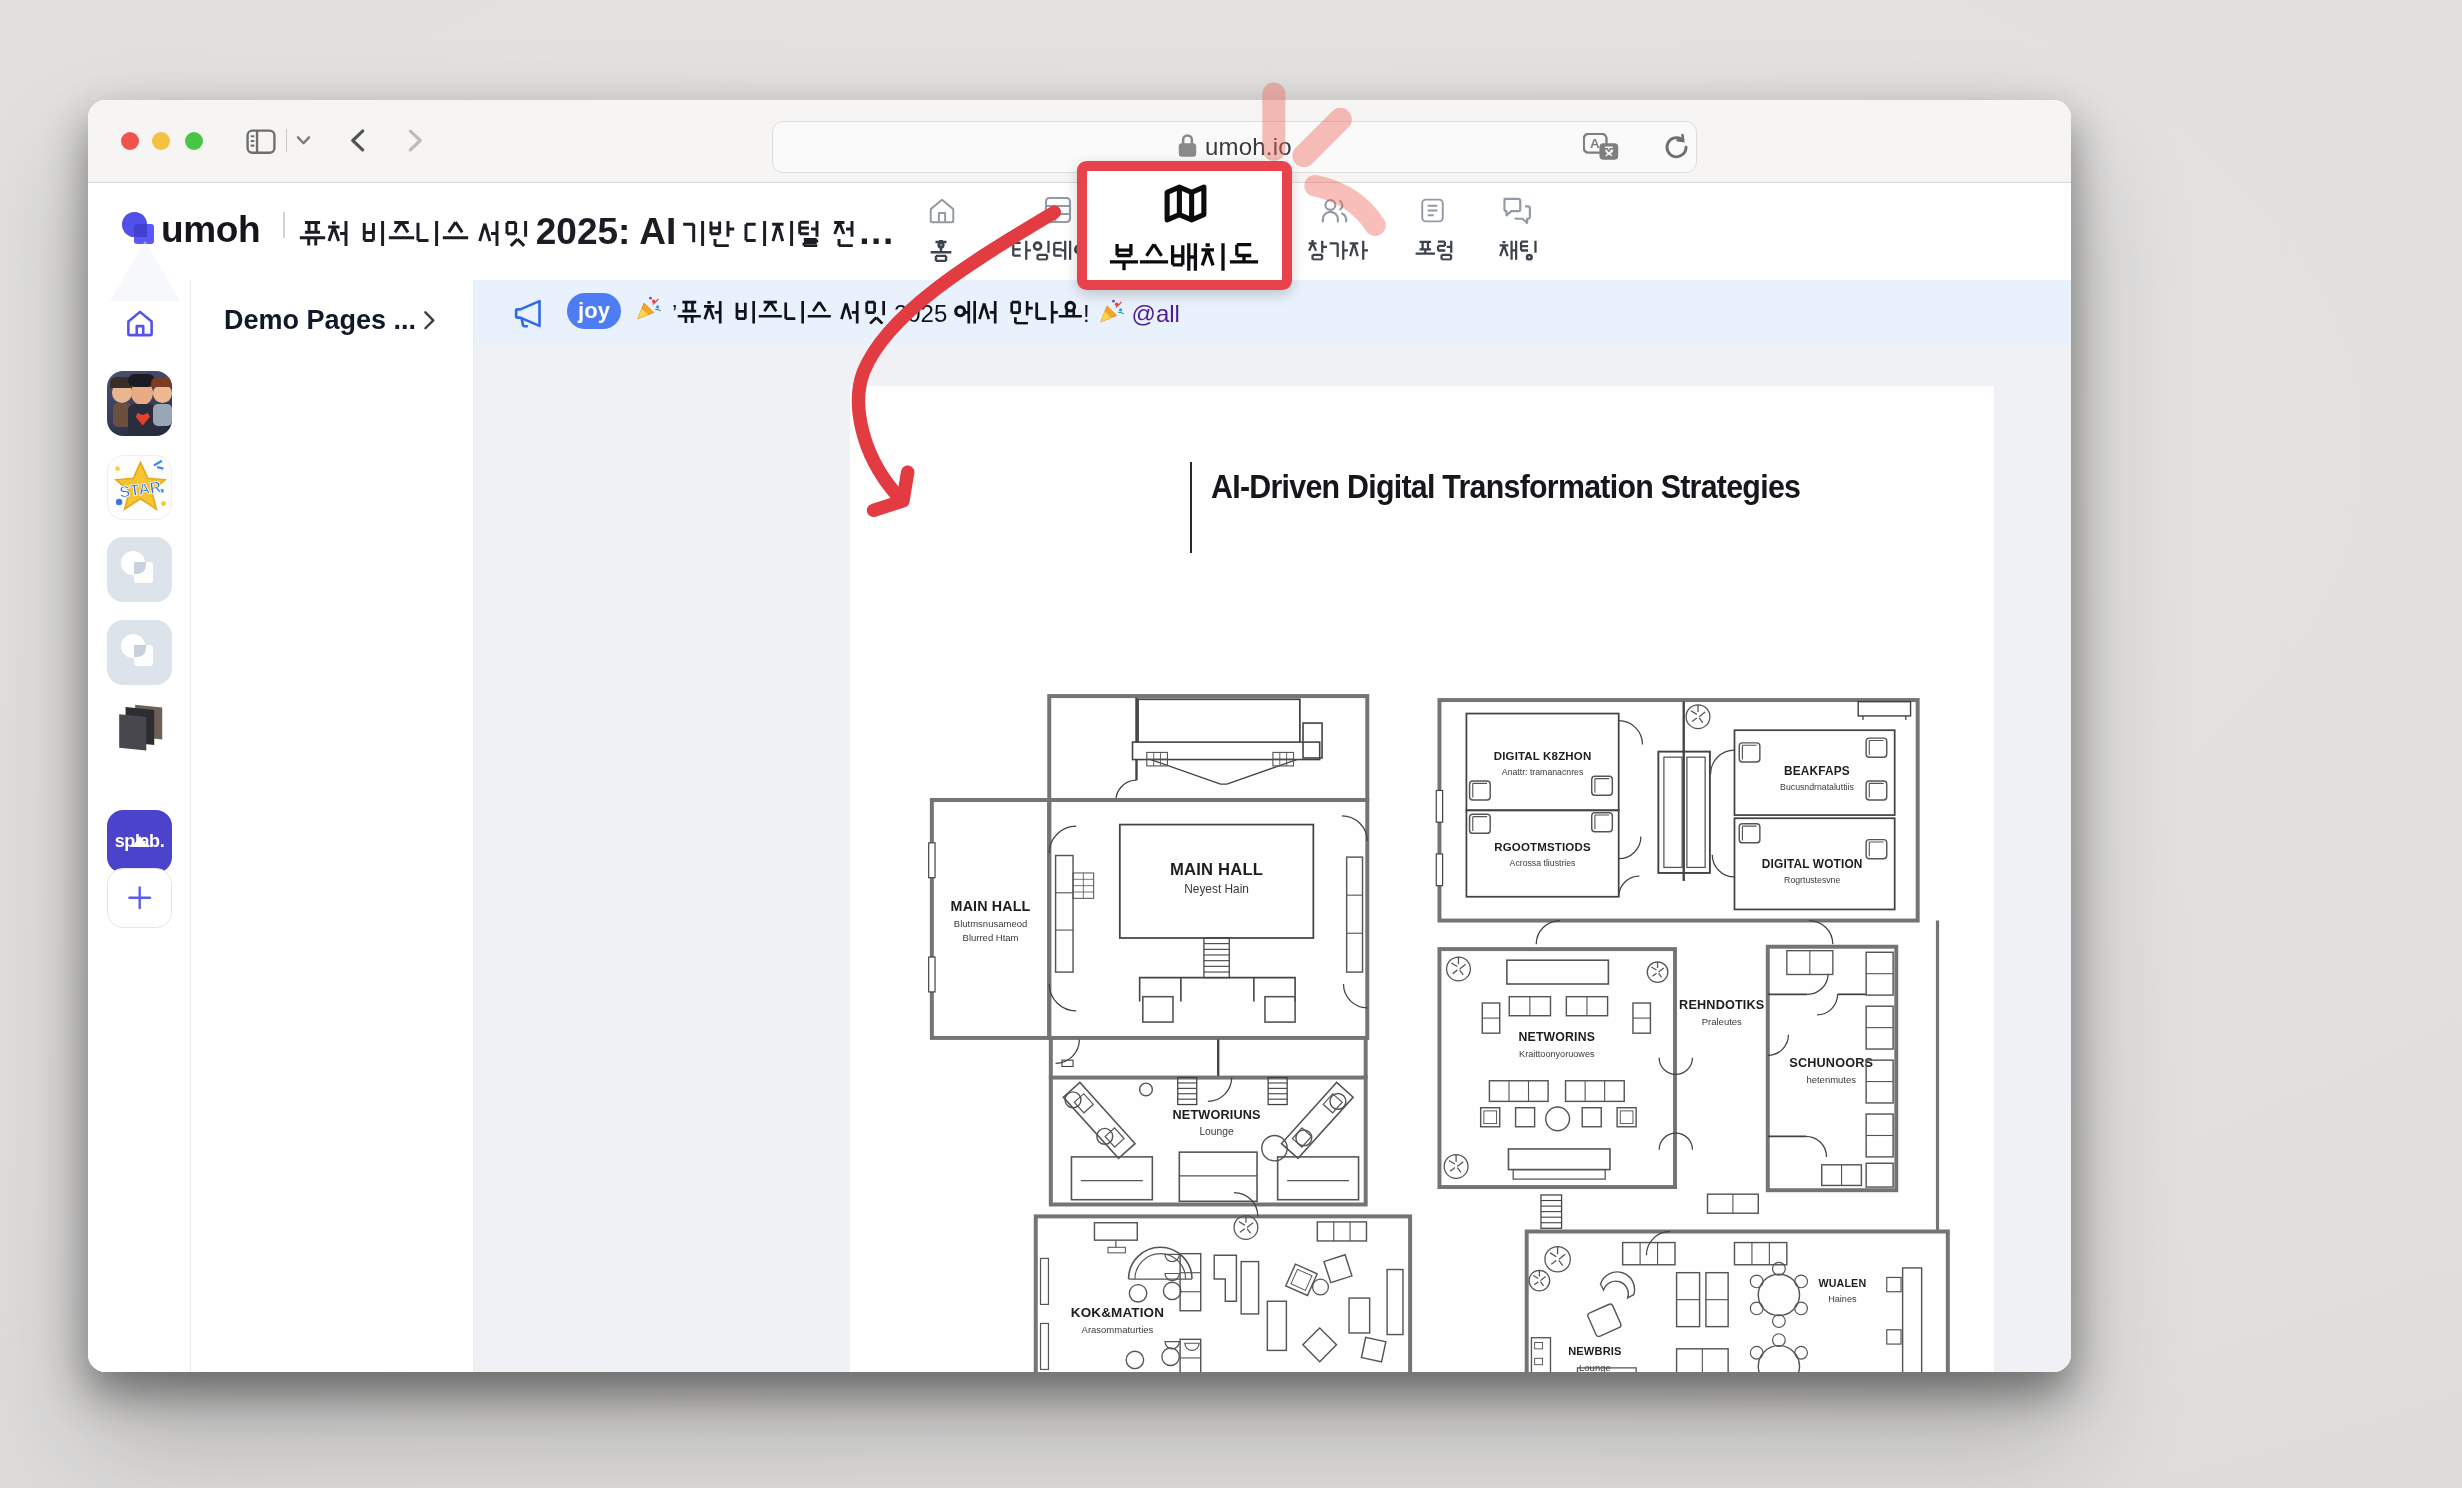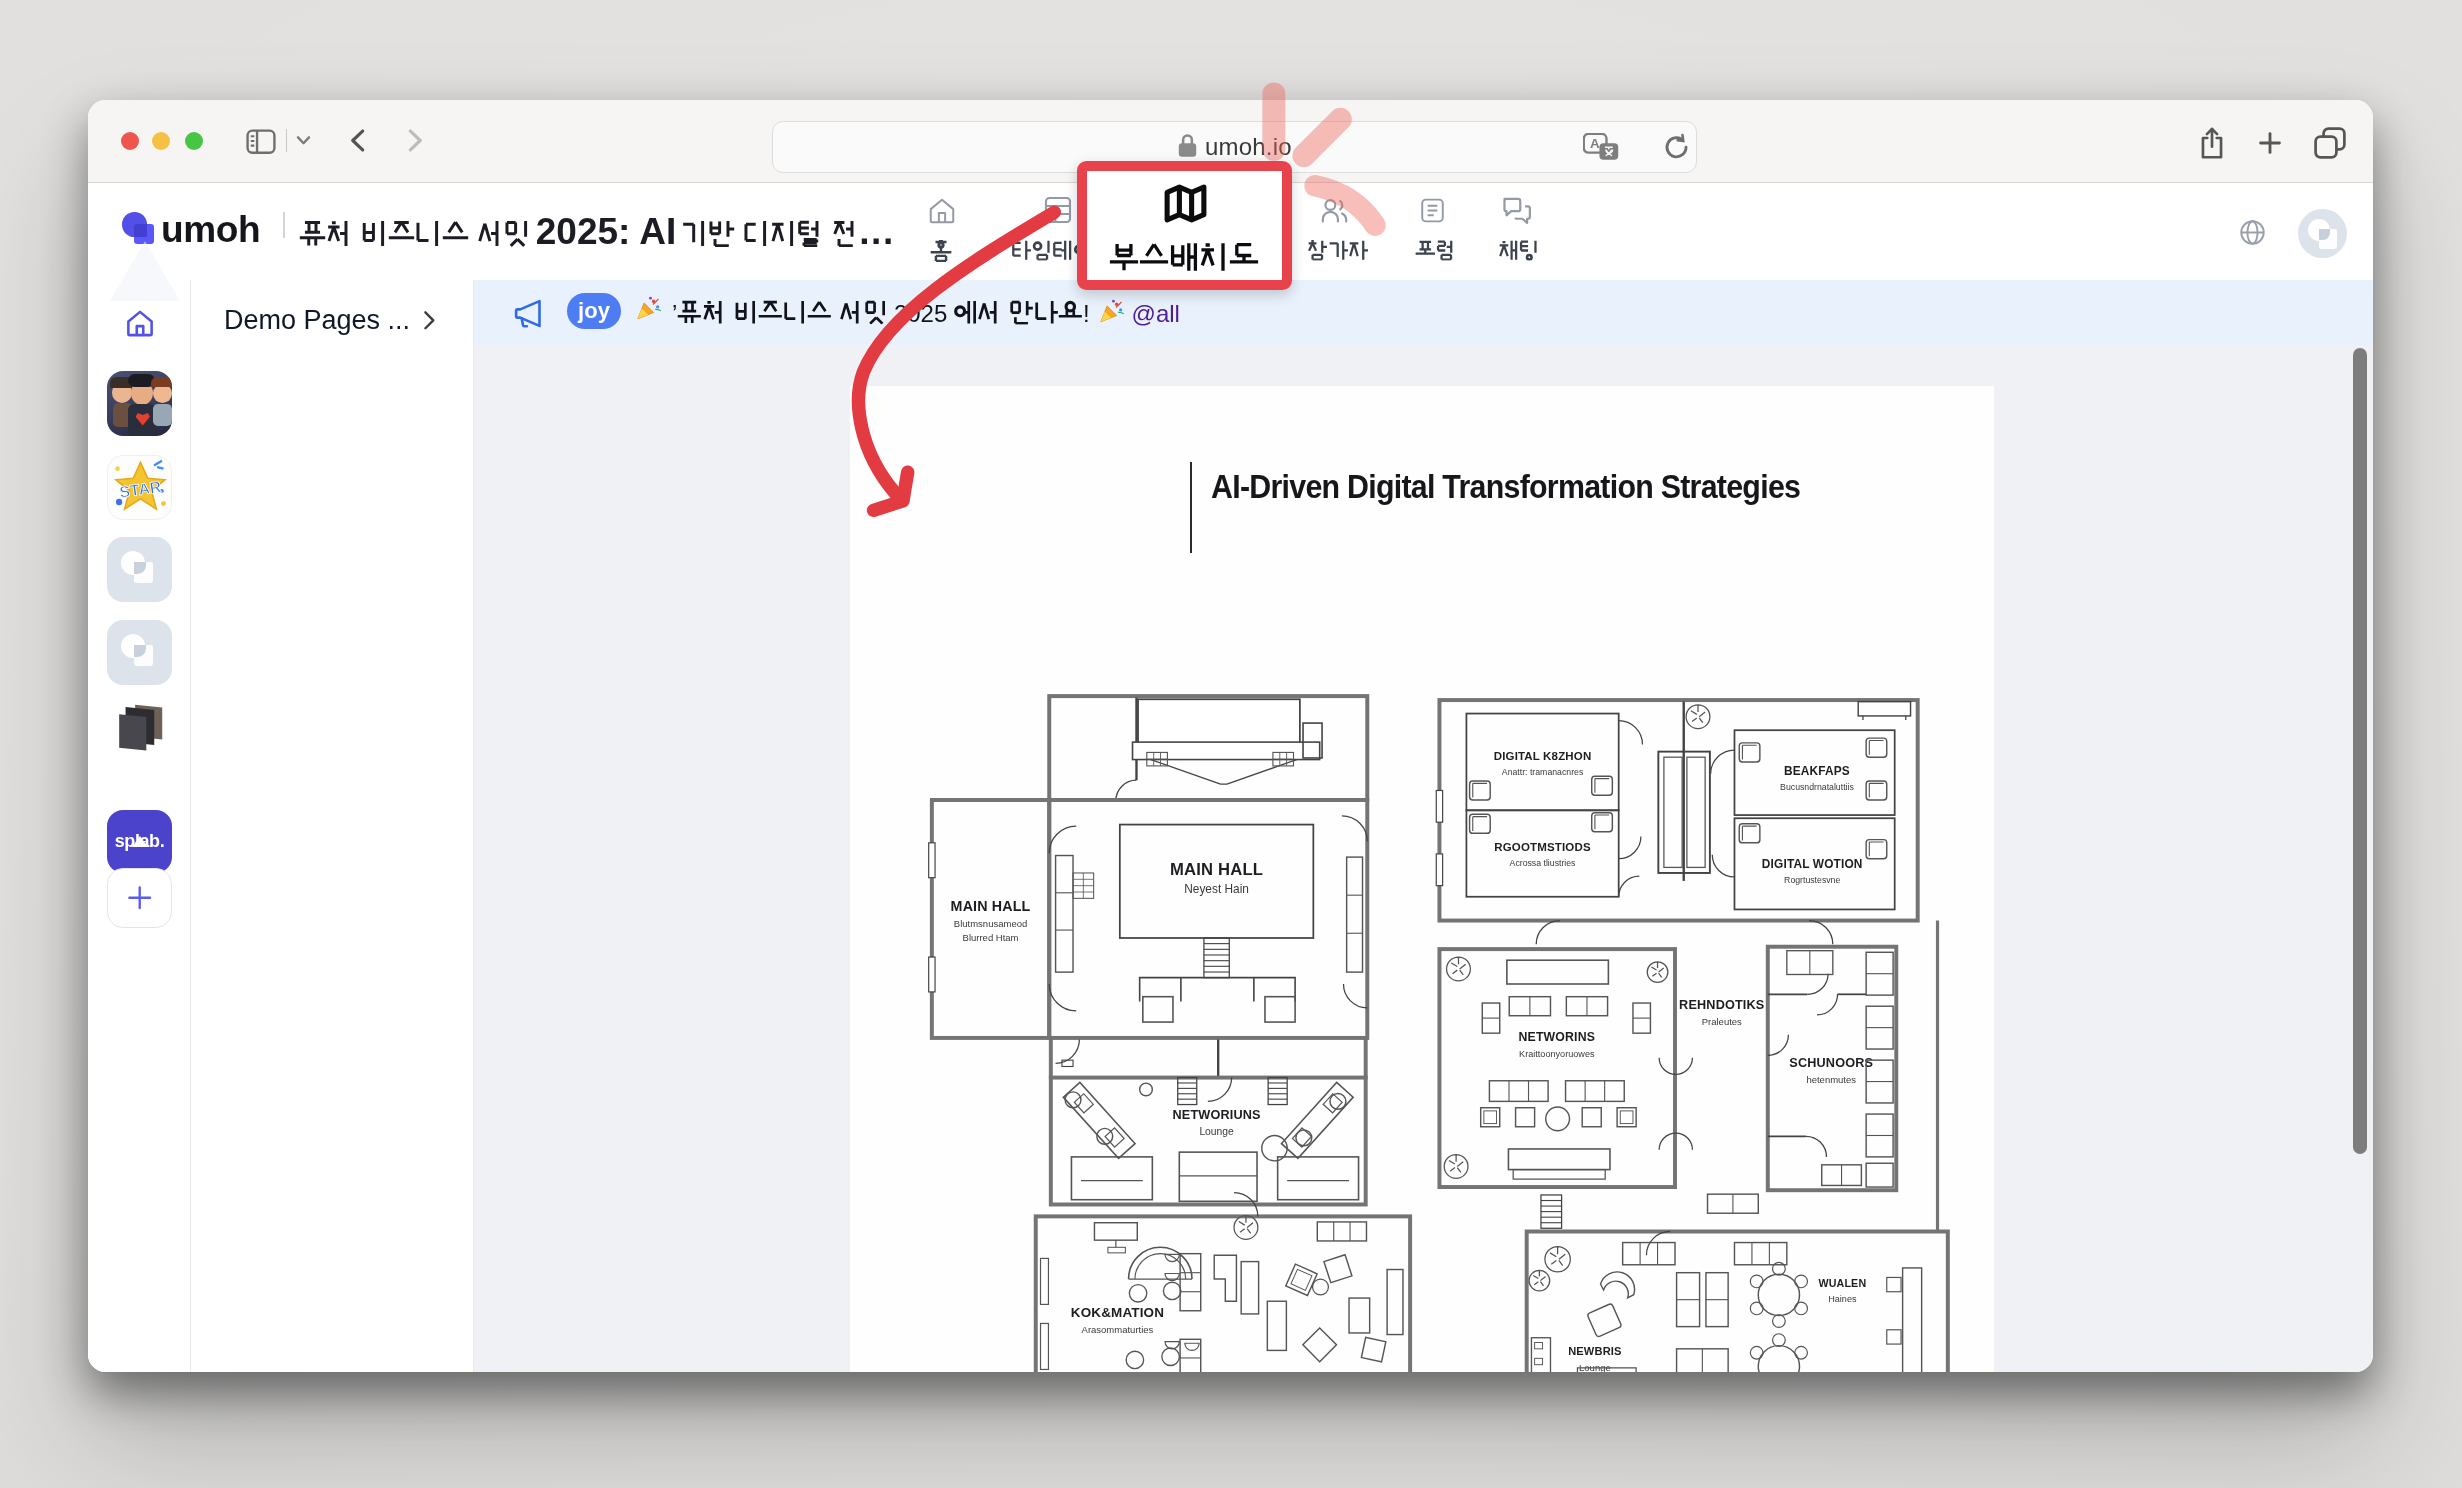--- a/index.html
+++ b/index.html
@@ -120,21 +120,21 @@
       <symbol id="hc694" viewBox="0 0 100 100">
         <path d="M36 42L36 66M64 42L64 66M3 66L97 66" fill="none" stroke="currentColor" stroke-width="11"></path>
         <circle cx="50" cy="27" r="17" fill="none" stroke="currentColor" stroke-width="13"></circle>
       </symbol>
       <symbol id="hbe14" viewBox="0 0 100 100">
         <path d="M27 3L27 33M73 3L73 33M27 19L73 19M27 33L73 33M3 56L97 56M25 72L73 72M73 72L73 83M73 83L26 83M26 83L26 95M26 95L75 95" fill="none" stroke="currentColor" stroke-width="11"></path>
       </symbol>
     </defs>
   </svg>
 
-<div class="abs" id="win" style="left:88px;top:100px;width:2285px;height:1272px;border-radius:17.5px;background:#fff;box-shadow:0 20.6px 44px rgba(0,0,0,.42),0 63px 119px rgba(0,0,0,.22);overflow:hidden;">
+<div class="abs" id="win" style="left:88px;top:100px;width:1983px;height:1272px;border-radius:17.5px;background:#fff;box-shadow:0 20.6px 44px rgba(0,0,0,.42),0 63px 119px rgba(0,0,0,.22);overflow:hidden;">
 
   <div class="abs" style="left:0;top:0;width:2285px;height:83px;background:#f6f5f4;border-bottom:1.6px solid #d8d7d6;"></div>
 
   <div class="abs" style="left:33px;top:32px;width:18px;height:18px;border-radius:50%;background:#f0554d;"></div>
 
   <div class="abs" style="left:64px;top:32px;width:18px;height:18px;border-radius:50%;background:#f5c143;"></div>
 
   <div class="abs" style="left:97px;top:32px;width:18px;height:18px;border-radius:50%;background:#47c645;"></div>
 
   <svg class="abs ic" style="left:158px;top:28.6px;" width="30" height="25.4" viewBox="0 0 38 32" fill="none" stroke="#6e6e6e" stroke-width="3">
@@ -429,21 +429,21 @@
   <div class="abs" style="left:19px;top:684px;width:65px;height:63px;border-radius:16px;background:#4b43cb;color:#fff;font-weight:bold;font-size:18px;text-align:center;line-height:63px;letter-spacing:-0.4px;margin-top:26px;">splab.</div>
 
   <div class="abs" style="left:44px;top:736px;width:0;height:0;border-left:8px solid transparent;border-right:8px solid transparent;border-bottom:11px solid #ffffff;"></div>
 
   <div class="abs" style="left:19px;top:768px;width:65px;height:60px;border-radius:16px;background:#fff;border:1.6px solid #e4e5eb;"></div>
   <svg class="abs ic" style="left:39px;top:785px;" width="25.4" height="25.4" viewBox="0 0 32 32" stroke="#5b5bf0" stroke-width="3" stroke-linecap="round">
       <line x1="16" y1="3" x2="16" y2="29"></line>
       <line x1="3" y1="16" x2="29" y2="16"></line>
     </svg>
 
-  <div class="abs" style="left:136px;top:205px;font-size:27px;font-weight:normal;color:#111827;">Demo Pages ...</div>
+  <div class="abs" style="left:136px;top:205px;font-size:27px;font-weight:bold;color:#111827;">Demo Pages ...</div>
 
   <svg class="abs ic" style="left:335px;top:210px;" width="12.7" height="20.6" viewBox="0 0 16 26" fill="none" stroke="#3c3c44" stroke-width="3" stroke-linecap="round" stroke-linejoin="round">
       <path d="M3 3 L13 13 L3 23"></path>
     </svg>
 
 
   <div class="abs" style="left:1102px;top:362px;width:2.4px;height:91px;background:#2a2a2e;"></div>
 
   <div class="abs" style="left:1123px;top:368px;font-size:33px;font-weight:bold;color:#17171b;letter-spacing:-0.8px;transform:scaleX(.92);transform-origin:0 0;">AI-Driven Digital Transformation Strategies</div>
 

